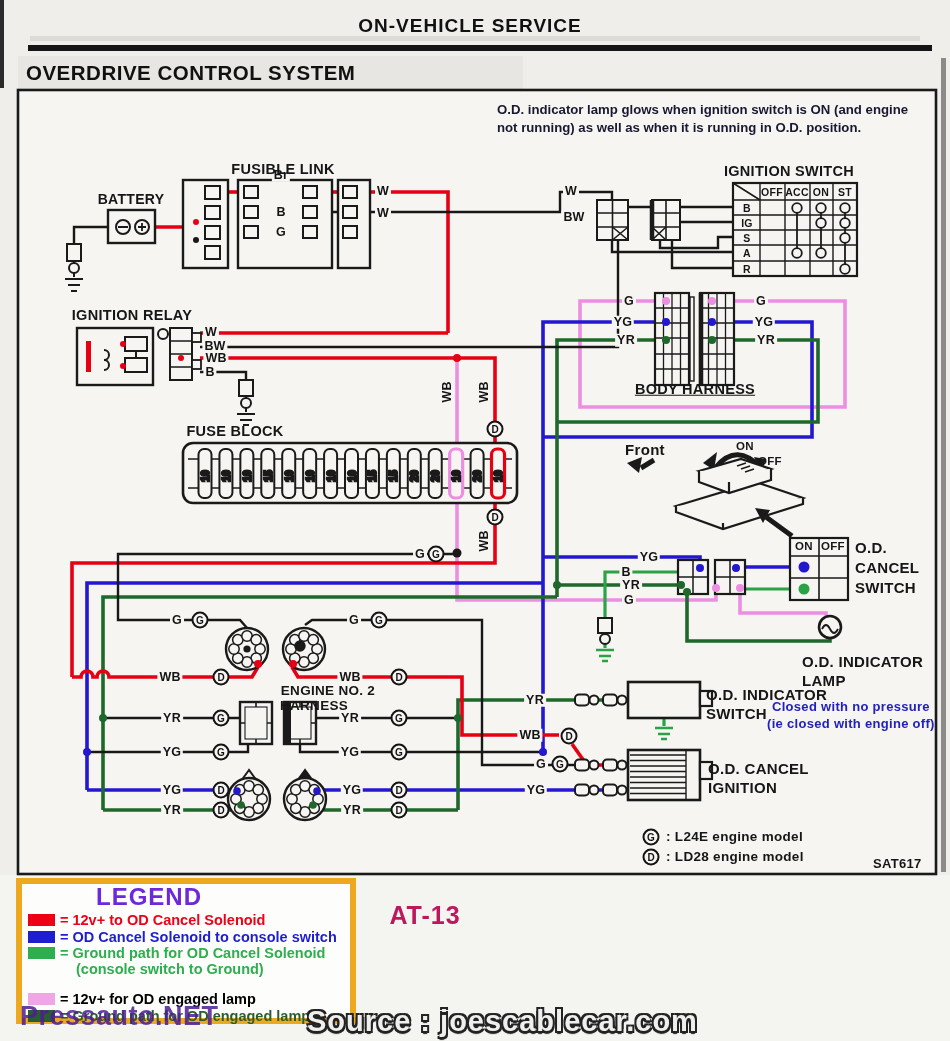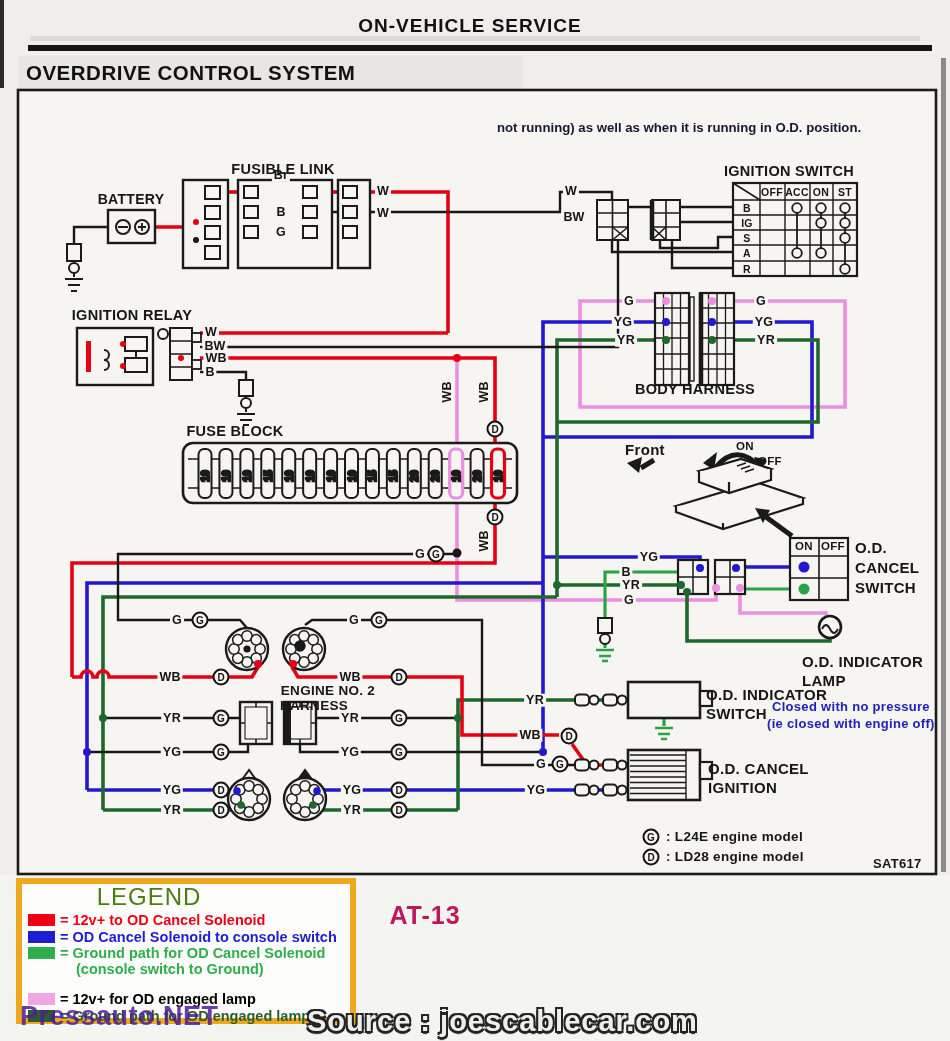--- a/index.html
+++ b/index.html
@@ -19,21 +19,21 @@
   .htitle{position:absolute;left:470px;top:26px;transform:translate(-50%,-50%);
           font-size:19px;font-weight:bold;letter-spacing:1px;color:#111;}
   .stitle{position:absolute;left:26px;top:73px;transform:translate(0,-50%);
           font-size:20.5px;font-weight:bold;letter-spacing:.5px;color:#111;}
   .stitle-band{position:absolute;left:18px;top:56px;width:505px;height:34px;background:#e7e6e2;}
   .note{position:absolute;font-size:13.2px;font-weight:bold;color:#181830;white-space:nowrap;
         transform:translate(0,-50%);}
   .legend-box{position:absolute;left:16px;top:878px;width:340px;height:146px;
               border:6px solid #eea81e;background:#fdfdfc;box-sizing:border-box;}
   .legend-title{position:absolute;left:149px;top:897px;transform:translate(-50%,-50%);
-                font-size:24px;font-weight:normal;letter-spacing:1px;color:#4d7c0f;}
+                font-size:24px;font-weight:bold;letter-spacing:1px;color:#6d28d9;}
   .lg-sw{position:absolute;width:27px;height:12px;}
   .lg-tx{position:absolute;font-size:14.5px;font-weight:bold;white-space:nowrap;transform:translate(0,-50%);}
   .wm1{position:absolute;left:20px;top:1016px;transform:translate(0,-50%);font-size:27px;
        font-weight:bold;color:#4c1d95;opacity:.85;letter-spacing:.5px;white-space:nowrap;}
   .wm2{position:absolute;left:307px;top:1021px;transform:translate(0,-50%);font-size:29px;
        font-weight:bold;color:#efefed;letter-spacing:1px;white-space:nowrap;
        text-shadow:-2px -2px 0 #232323,2px -2px 0 #232323,-2px 2px 0 #232323,2px 2px 0 #232323,0 3px 1px #232323;}
   .pageno{position:absolute;left:425px;top:915px;transform:translate(-50%,-50%);
           font-size:25px;font-weight:bold;letter-spacing:1px;color:#be185d;}
 </style>
@@ -424,20 +424,21 @@
       <circle cx="736" cy="568" r="4" fill="#2318cf"></circle>
       <circle cx="681" cy="585" r="4" fill="#1e682c"></circle>
       <circle cx="687" cy="592" r="4" fill="#1e682c"></circle>
       <circle cx="716" cy="588" r="4" fill="#ec8fe2"></circle>
       <circle cx="740" cy="588" r="4" fill="#ec8fe2"></circle>
       <circle cx="804" cy="567" r="5.5" fill="#2318cf"></circle>
       <circle cx="804" cy="589" r="5.5" fill="#2aa347"></circle>
     </g>
   </svg>
 
+  <div class="note" style="left:497px;top:109px;">O.D. indicator lamp glows when ignition switch is ON (and engine</div>
   <div class="note" style="left:497px;top:127px;">not running) as well as when it is running in O.D. position.</div>
 
   <div id="overlay" class="abs" style="left:0;top:0;width:950px;height:1041px;">
       <span class="wl" style="left: 281px; top: 175px;">Br</span>
       <span class="wl" style="left: 281px; top: 212px;">B</span>
       <span class="wl" style="left: 281px; top: 232px;">G</span>
       <span class="wl" style="left: 383px; top: 191px;">W</span>
       <span class="wl" style="left: 383px; top: 213px;">W</span>
       <span class="wl" style="left: 571px; top: 191px;">W</span>
       <span class="wl" style="left: 574px; top: 217px;">BW</span>
@@ -473,21 +474,21 @@
       <span class="wl" style="left: 352px; top: 810px;">YR</span>
       <span class="wl" style="left: 535px; top: 700px;">YR</span>
       <span class="wl" style="left: 530px; top: 735px;">WB</span>
       <span class="wl" style="left: 541px; top: 764px;">G</span>
       <span class="wl" style="left: 536px; top: 790px;">YG</span>
       <span class="lbl" style="left: 131px; top: 199px; font-size: 14px;">BATTERY</span>
       <span class="lbl" style="left: 283px; top: 169px; font-size: 14.5px;">FUSIBLE LINK</span>
       <span class="lbl" style="left: 789px; top: 171px; font-size: 14.5px;">IGNITION SWITCH</span>
       <span class="lbl" style="left: 132px; top: 315px; font-size: 14.5px;">IGNITION RELAY</span>
       <span class="lbl" style="left: 235px; top: 431px; font-size: 14.5px;">FUSE BLOCK</span>
-      <span class="lbl" style="left: 695px; top: 389px; font-size: 14.5px;">BODY HARNESS</span>
+      <span class="lbl" style="left: 695px; top: 389px; font-size: 14.5px; text-decoration: underline;">BODY HARNESS</span>
       <span class="lbl" style="left: 328px; top: 691px; font-size: 13.5px;">ENGINE NO. 2</span>
       <span class="lbl" style="left: 314px; top: 706px; font-size: 13.5px;">HARNESS</span>
       <span class="lbl" style="left: 645px; top: 449px; font-size: 15px;">Front</span>
       <span class="lbl" style="left: 745px; top: 447px; font-size: 11.5px;">ON</span>
       <span class="lbl" style="left: 770px; top: 462px; font-size: 11.5px;">OFF</span>
       <span class="lbl al" style="left: 855px; top: 547px; font-size: 15px;">O.D.</span>
       <span class="lbl al" style="left: 855px; top: 567px; font-size: 15px;">CANCEL</span>
       <span class="lbl al" style="left: 855px; top: 587px; font-size: 15px;">SWITCH</span>
       <span class="lbl al" style="left: 802px; top: 661px; font-size: 15px;">O.D. INDICATOR</span>
       <span class="lbl al" style="left: 802px; top: 680px; font-size: 15px;">LAMP</span>

